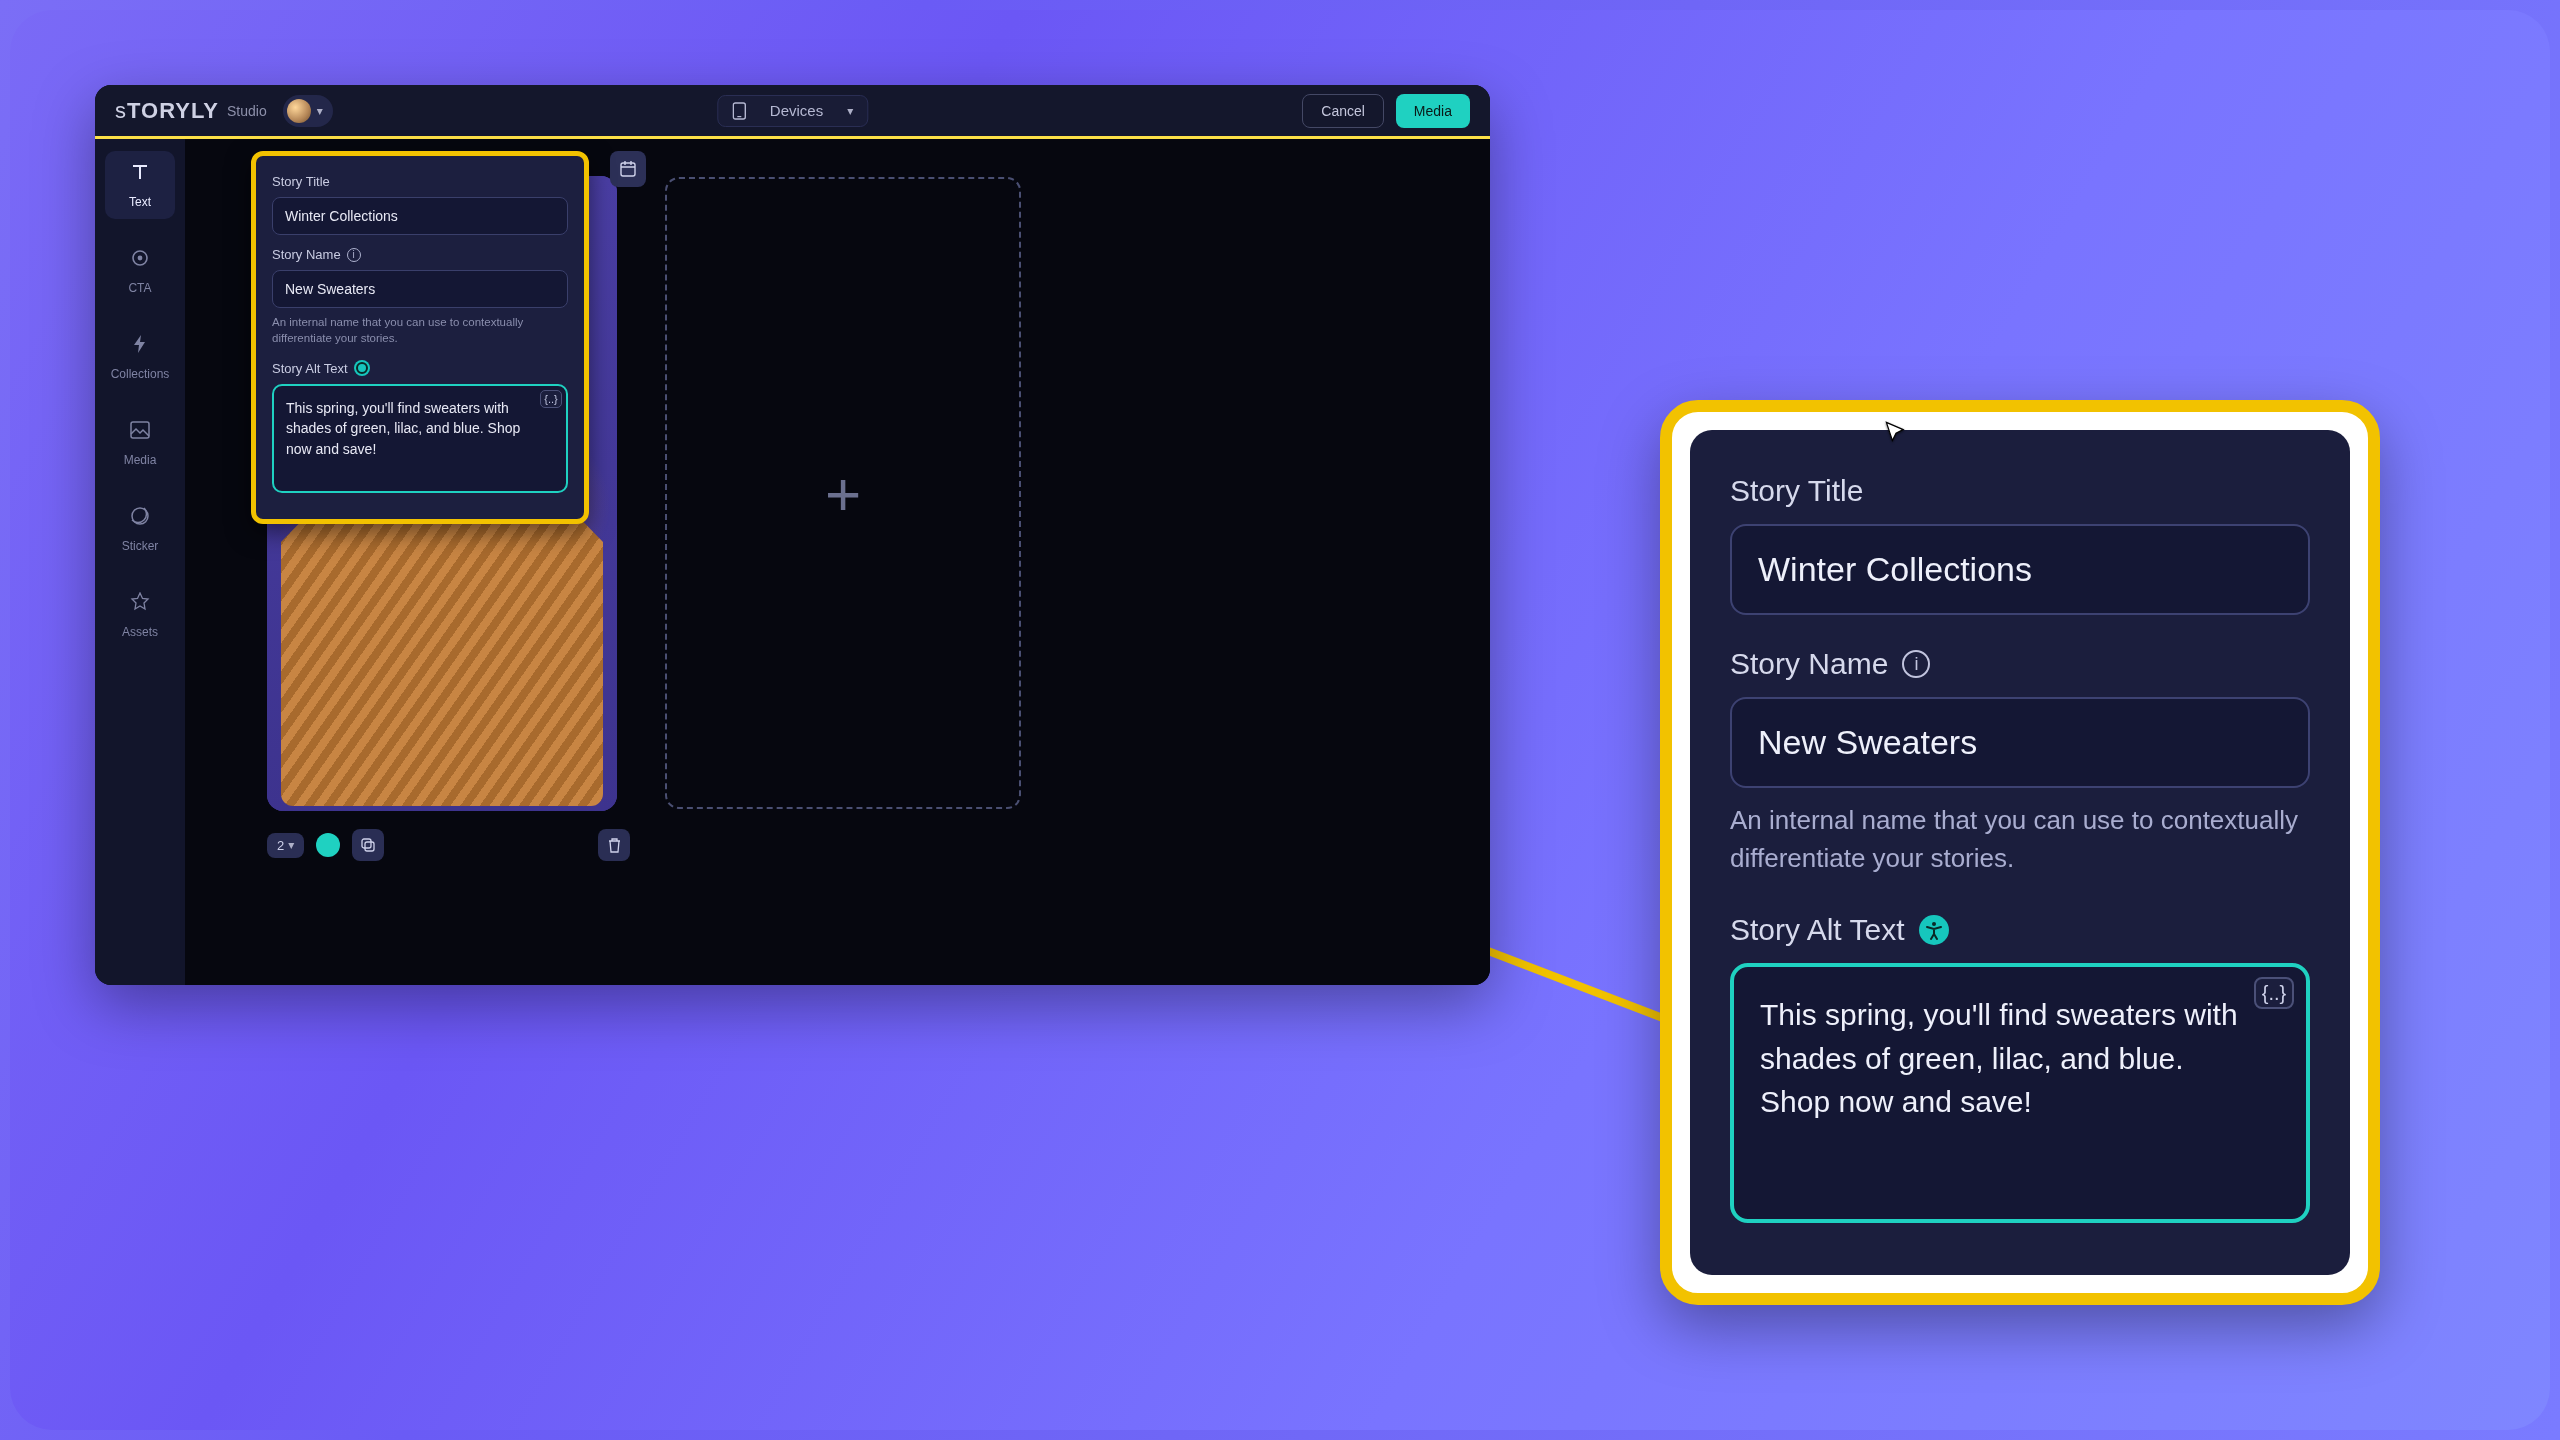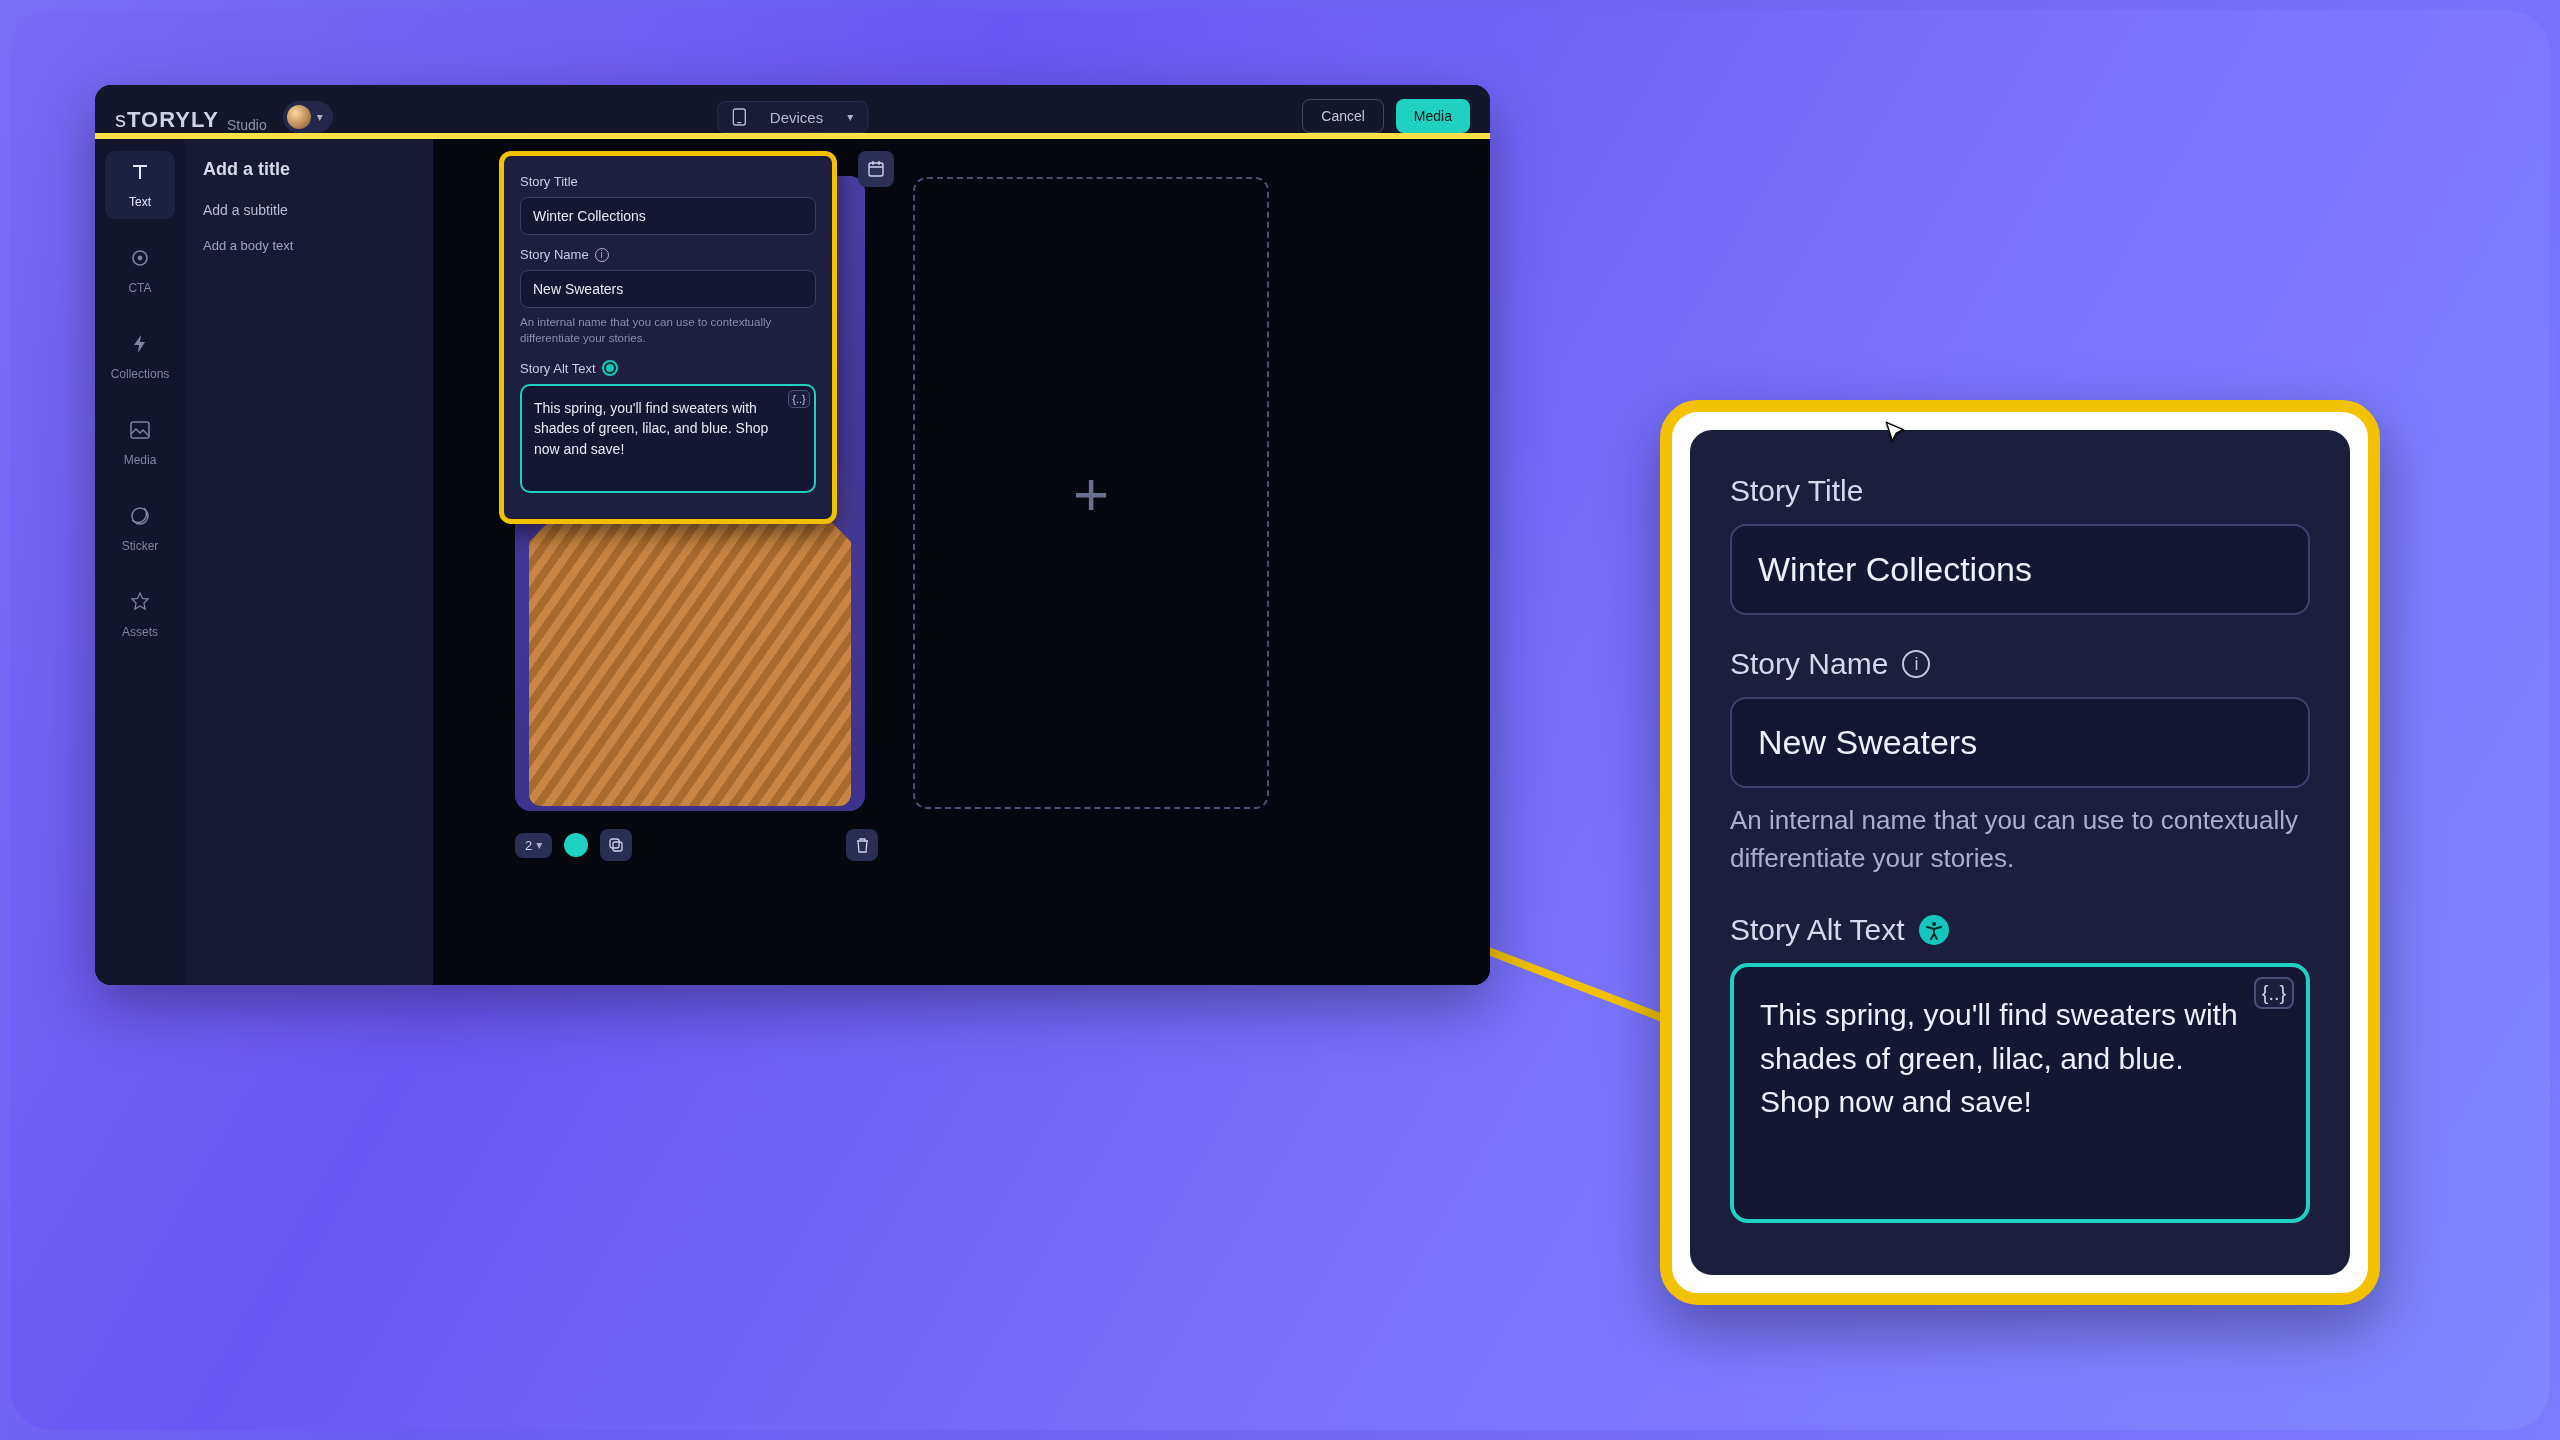--- a/index.html
+++ b/index.html
@@ -24,22 +24,22 @@
     left: 95px; top: 85px;
     width: 1395px; height: 900px;
     background: #0f1223;
     border-radius: 16px;
     box-shadow: 0 20px 60px rgba(0,0,0,.35);
     display: flex; flex-direction: column;
     overflow: hidden;
   }
   .topbar {
     height: 54px; background: #14172c;
-    display: flex; align-items: flex-end; padding: 0 20px;
-    border-bottom: 6px solid #fde047;
+    display: flex; align-items: center; padding: 0 20px;
+    border-bottom: 3px solid #fde047;
   }
   .brand { color: #cfd1e4; font-size: 22px; letter-spacing: 1px; font-weight: 300; }
   .brand b { font-weight: 600; }
   .brand-sub { color: #8d90aa; font-size: 14px; margin-left: 8px; }
   .avatar-pill {
     margin-left: 16px;
     display: inline-flex; align-items: center;
     background: #23274a; border-radius: 20px; padding: 4px 10px 4px 4px;
     gap: 6px;
   }
@@ -291,25 +291,20 @@
       <div class="rail-item">
         <span class="rail-icon">
             <svg width="20" height="20" viewBox="0 0 20 20">
               <path d="M10 1l2.5 5.5L18 7l-4 4 1 6-5-3-5 3 1-6-4-4 5.5-.5z" stroke="#7f83a3" stroke-width="1.3" fill="none"></path>
             </svg>
           </span>
         <span>Assets</span>
       </div>
     </div>
 
-    <div class="sidepanel">
-      <div class="title">Add a title</div>
-      <div class="subt">Add a subtitle</div>
-      <div class="body">Add a body text</div>
-    </div>
 
     <div class="canvas">
       <div class="card-wrap">
         <div class="card-label">New Sweaters</div>
         <div class="story-card">
           <div class="story-bg"></div>
           <div class="sweater"></div>
         </div>
       </div>
       <div class="badge-cal">

